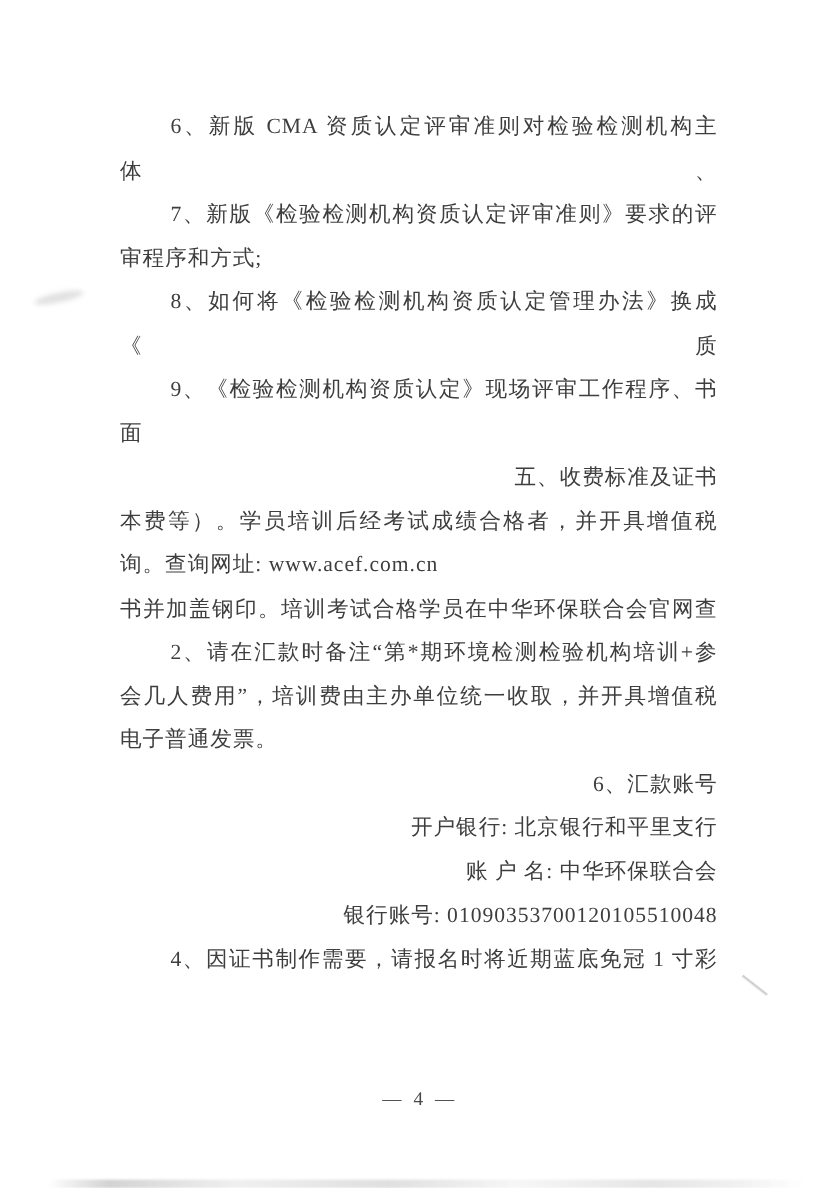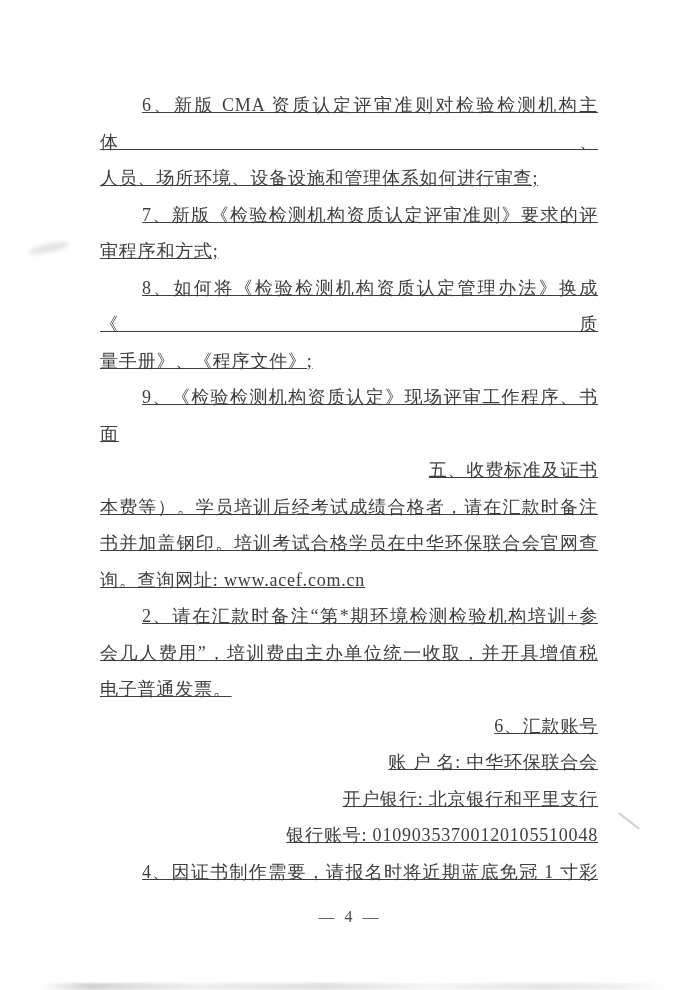--- a/index.html
+++ b/index.html
@@ -23,21 +23,20 @@
     top: 87px;
     left: 100px;
     width: 498px;
   }
   .line {
     font-size: 18px;
     line-height: 36.5px;
     letter-spacing: 0.8px;
     color: #3e3e3e;
     text-align: left;
-    text-decoration: underline;
   }
   .line.indent {
     text-indent: 42px;
     text-align: right;
   }
   .line.fill {
     text-align: justify;
     text-align-last: justify;
   }
   .footer {
@@ -89,36 +88,34 @@
     transform: rotate(38deg);
     filter: blur(0.6px);
   }
 </style>
 </head>
 <body>
 
 <div class="page">
   <div class="content">
     <div class="line indent fill">6、新版 CMA 资质认定评审准则对检验检测机构主体、</div>
-    <div class="line">人员、场所环境、设备设施和管理体系如何进行审查;</div>
     <div class="line indent fill">7、新版《检验检测机构资质认定评审准则》要求的评</div>
     <div class="line">审程序和方式;</div>
     <div class="line indent fill">8、如何将《检验检测机构资质认定管理办法》换成《质</div>
-    <div class="line">量手册》、《程序文件》;</div>
     <div class="line indent fill">9、《检验检测机构资质认定》现场评审工作程序、书面</div>
     <div class="line indent">五、收费标准及证书</div>
-    <div class="line fill">本费等）。学员培训后经考试成绩合格者，请在汇款时备注</div>
+    <div class="line fill">本费等）。学员培训后经考试成绩合格者，并开具增值税</div>
+    <div class="line">询。查询网址: www.acef.com.cn</div>
     <div class="line fill">书并加盖钢印。培训考试合格学员在中华环保联合会官网查</div>
-    <div class="line">询。查询网址: www.acef.com.cn</div>
     <div class="line indent fill">2、请在汇款时备注“第*期环境检测检验机构培训+参</div>
     <div class="line fill">会几人费用”，培训费由主办单位统一收取，并开具增值税</div>
     <div class="line">电子普通发票。</div>
     <div class="line indent">6、汇款账号</div>
+    <div class="line indent">开户银行: 北京银行和平里支行</div>
     <div class="line indent">账 户 名: 中华环保联合会</div>
-    <div class="line indent">开户银行: 北京银行和平里支行</div>
     <div class="line indent">银行账号: 01090353700120105510048</div>
     <div class="line indent fill">4、因证书制作需要，请报名时将近期蓝底免冠 1 寸彩</div>
   </div>
 
   <div class="footer">— 4 —</div>
 
   <div class="artifact-bottom"></div>
   <div class="artifact-smudge-left"></div>
   <div class="artifact-slash-right"></div>
 </div>

